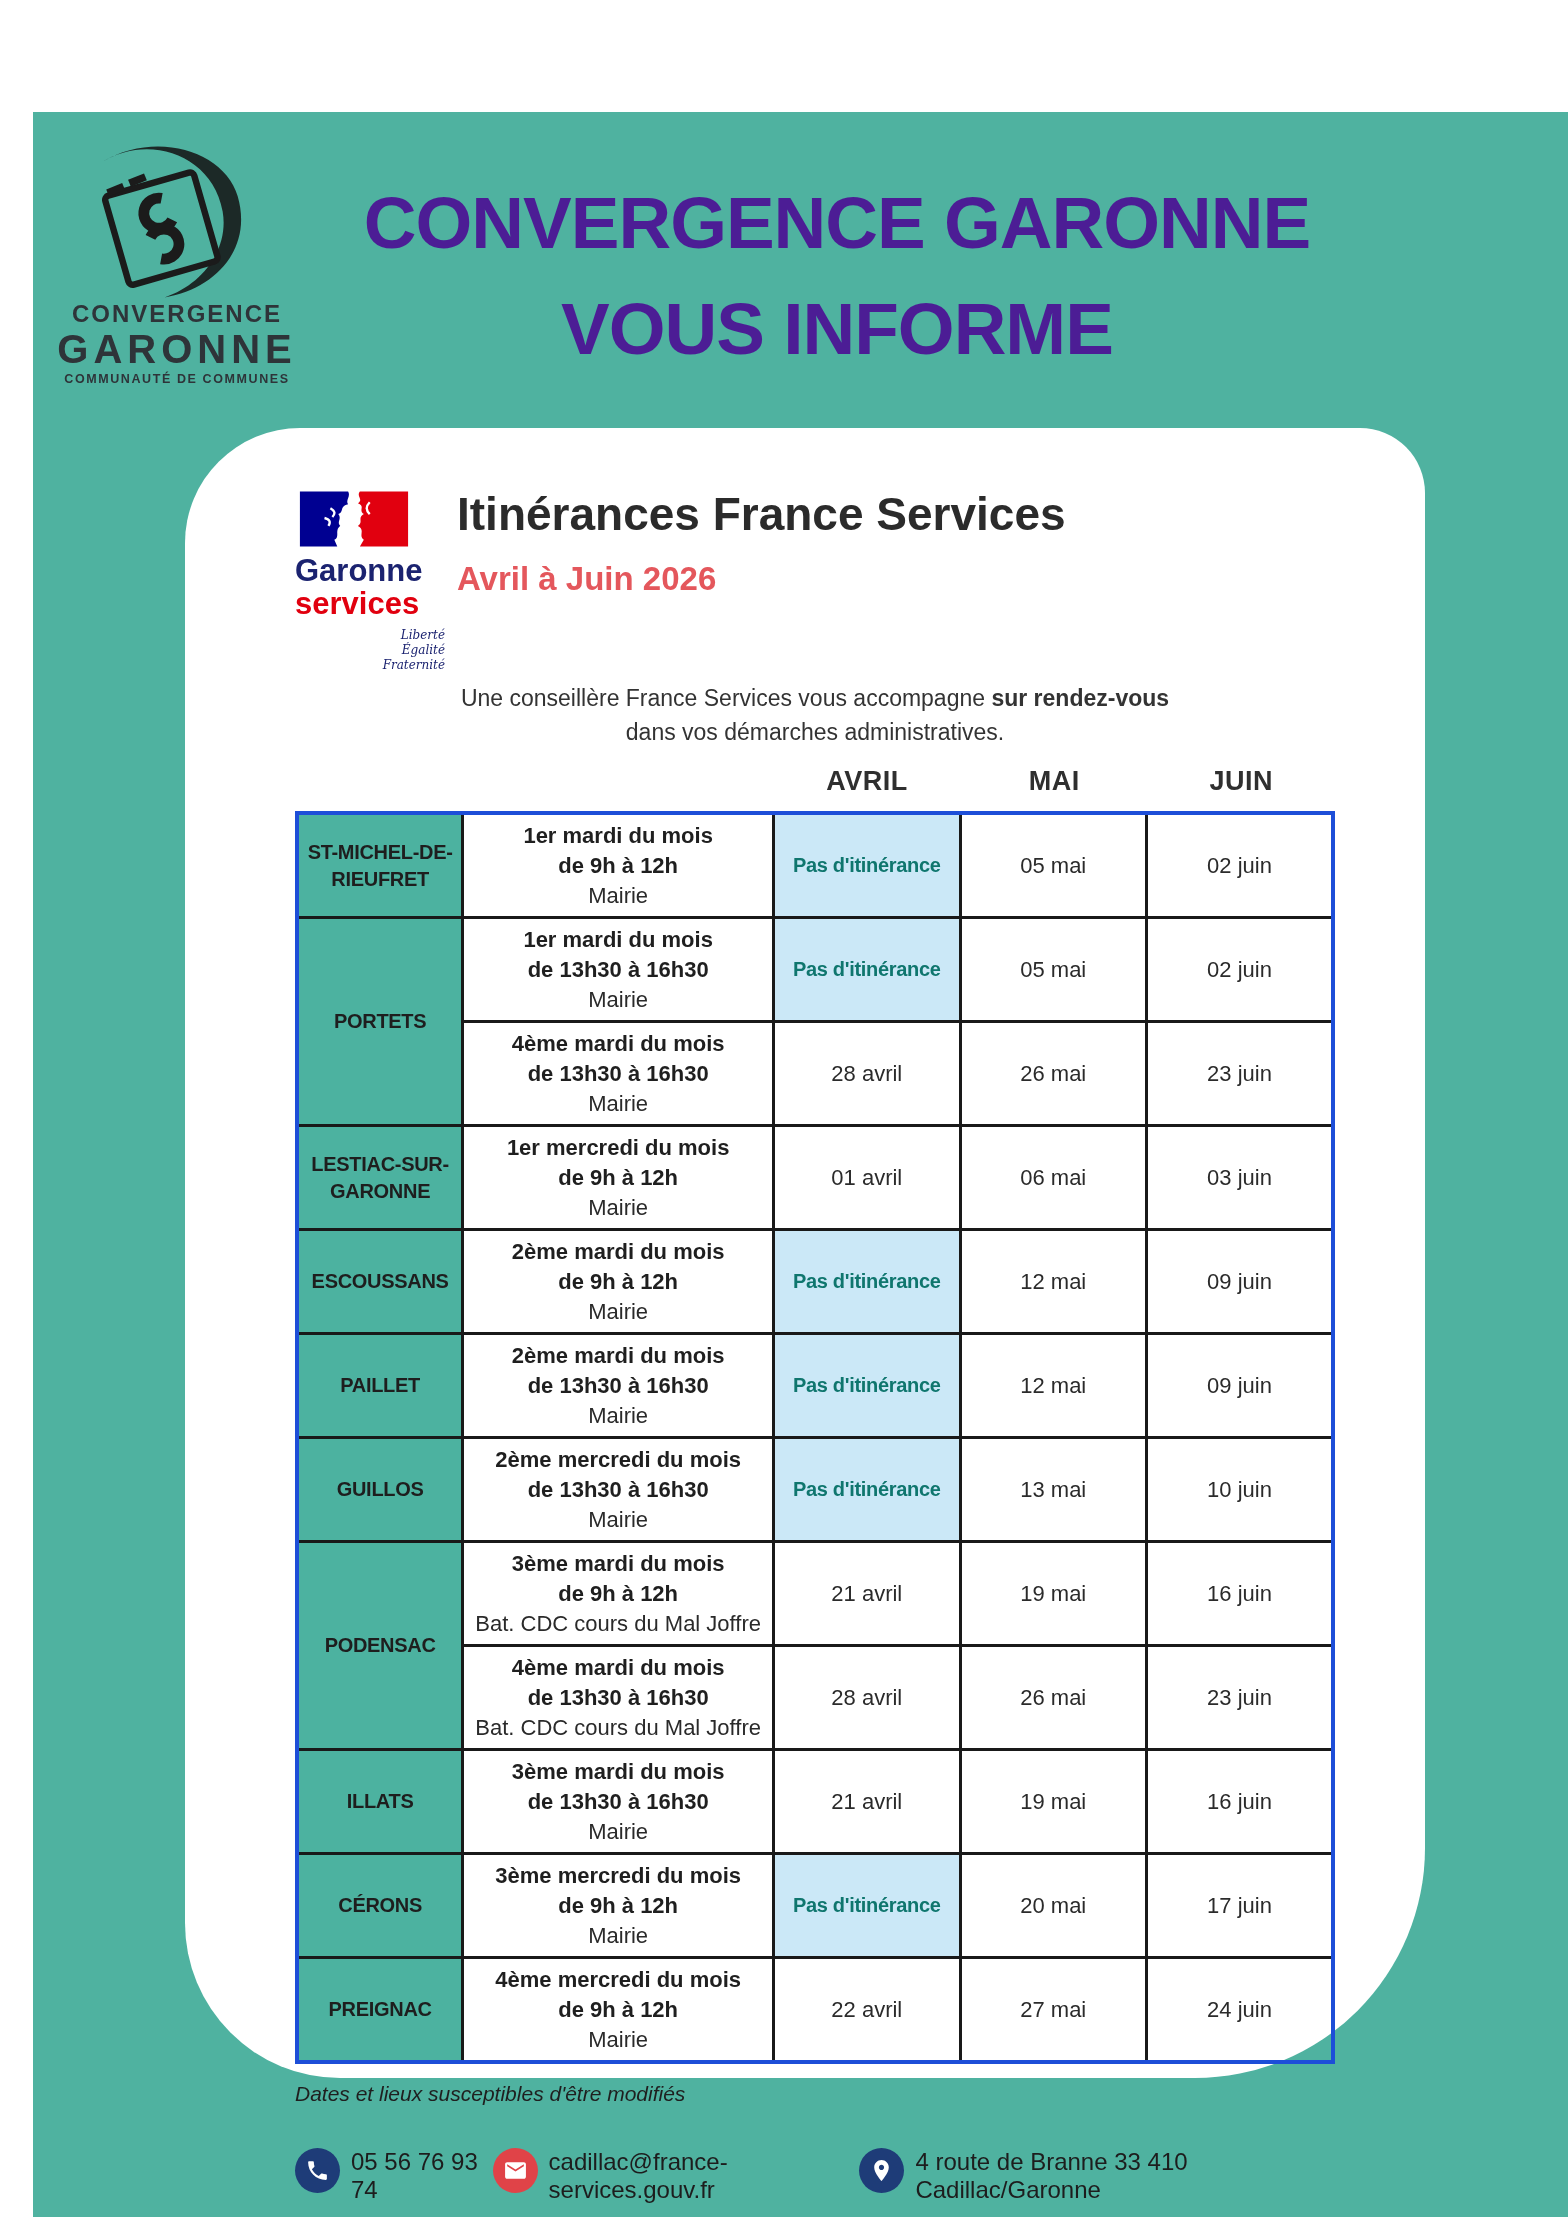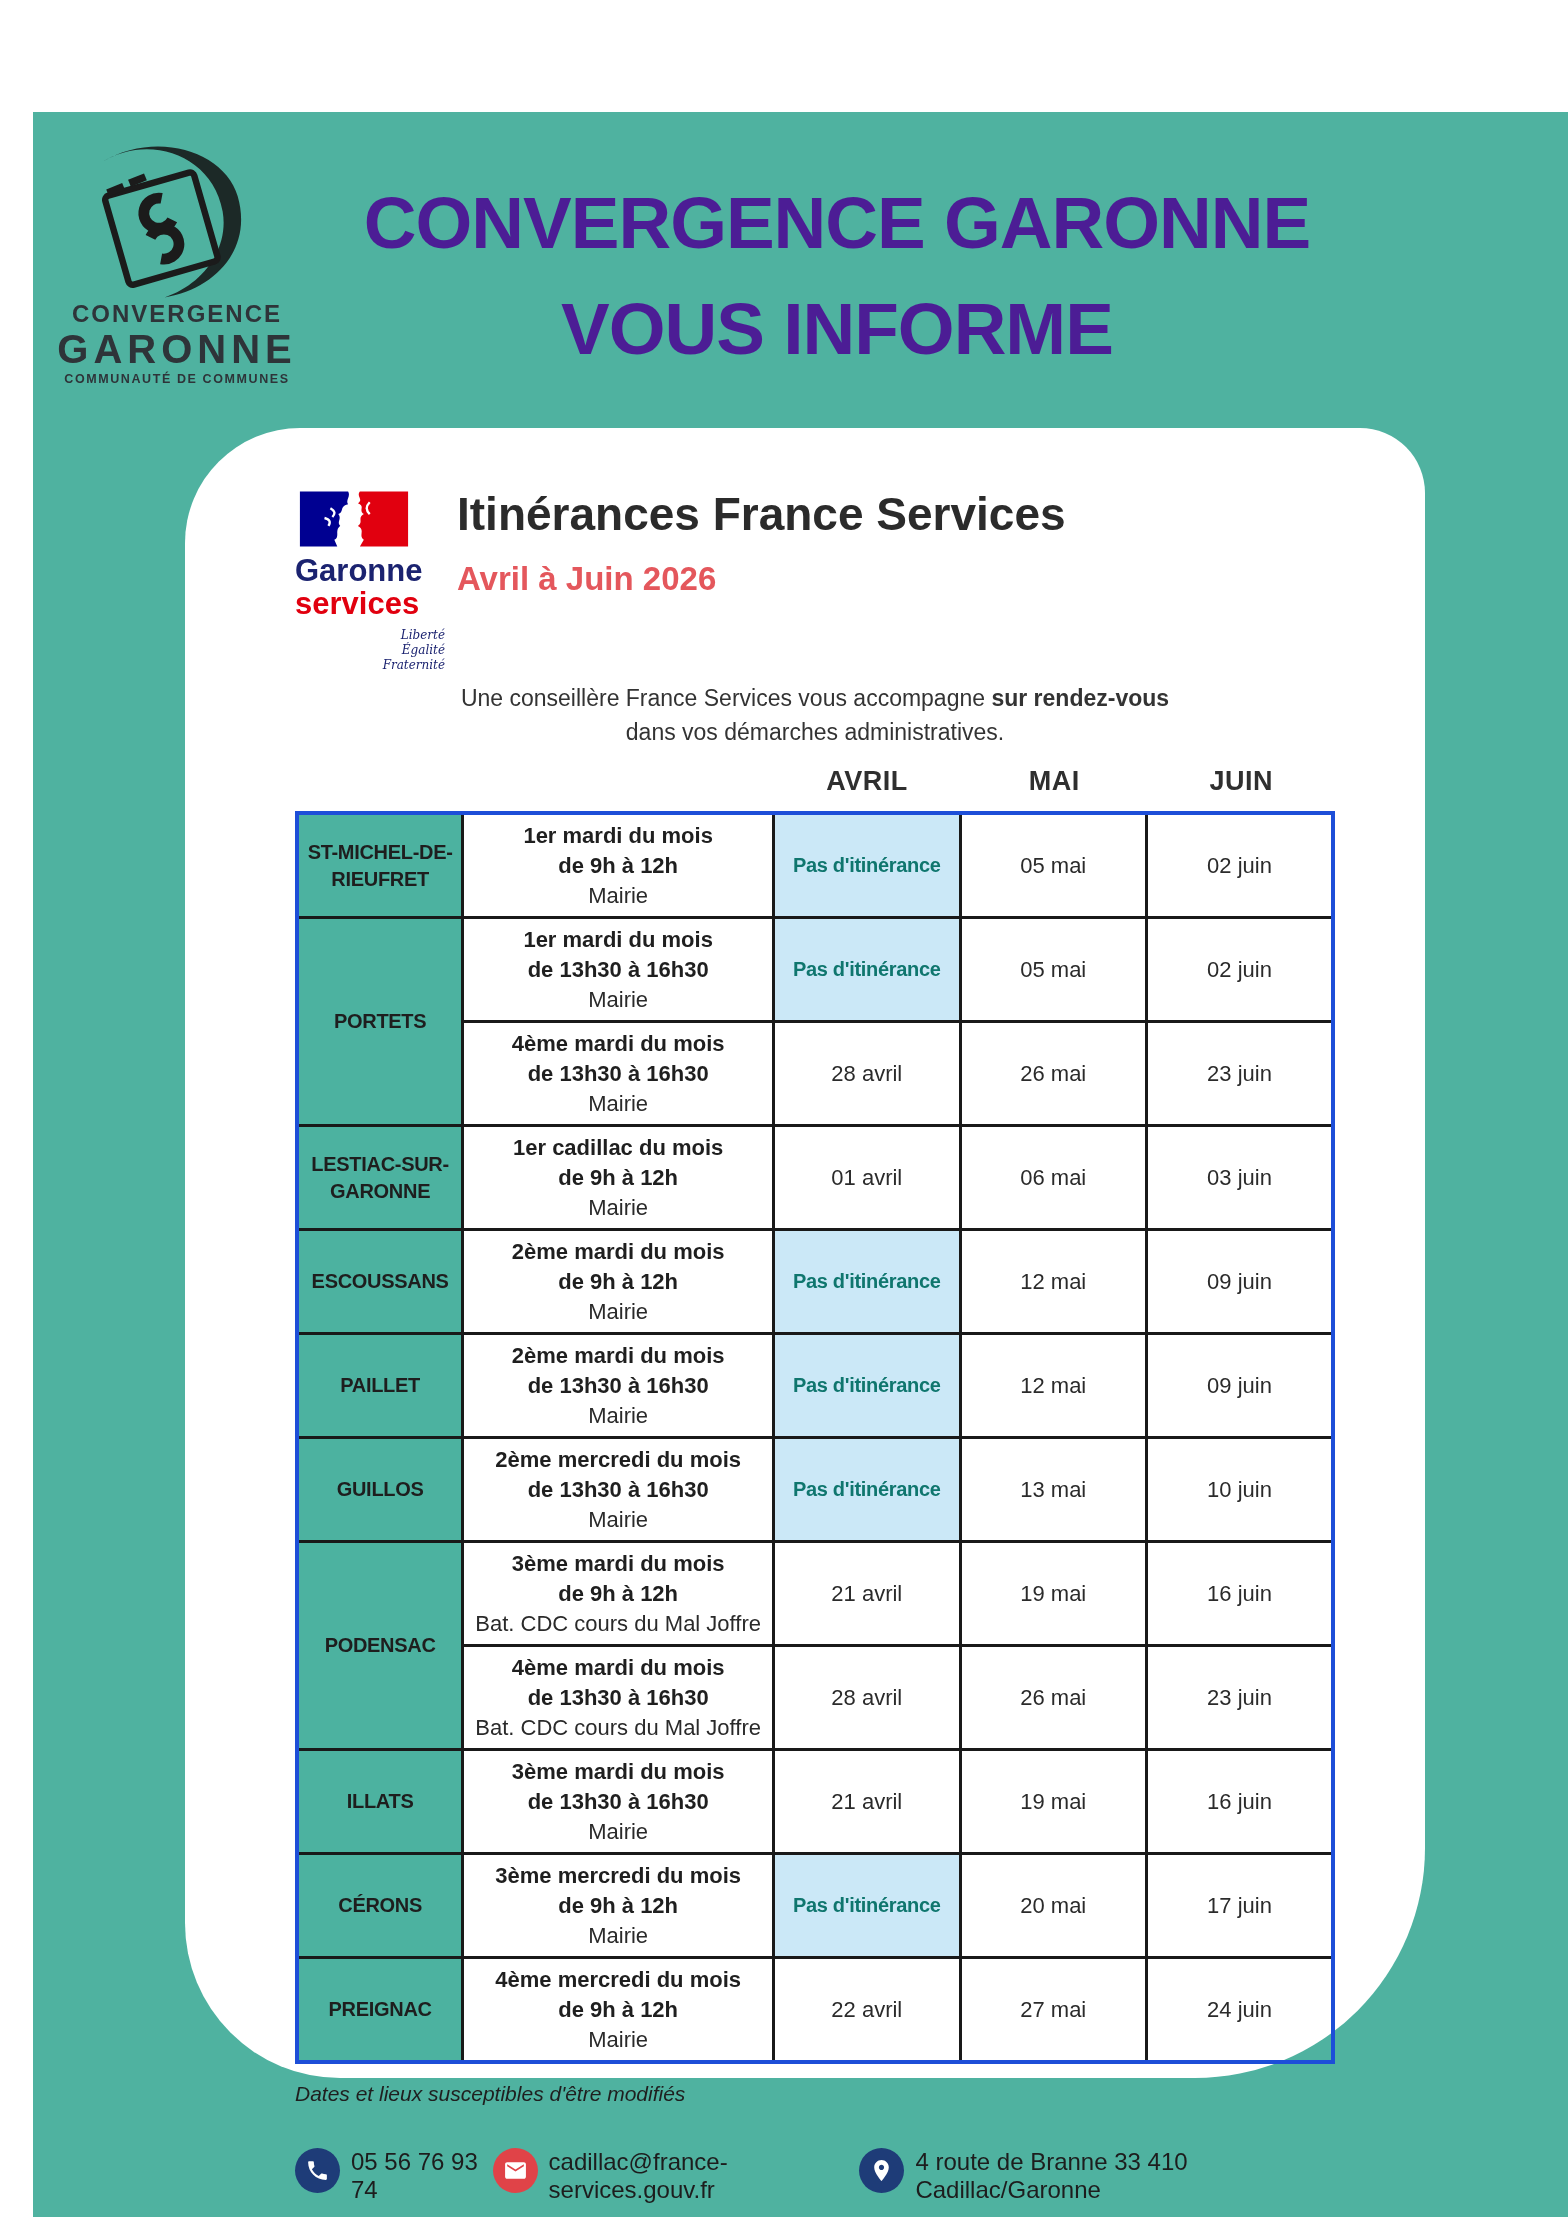--- a/index.html
+++ b/index.html
@@ -166,21 +166,21 @@
               <div class="s-loc">Mairie</div>
             </td>
             <td class="date">28 avril</td>
             <td class="date">26 mai</td>
             <td class="date">23 juin</td>
           </tr>
           <tr>
             <td class="commune" rowspan="1">LESTIAC-SUR-
 GARONNE</td>
             <td class="sched">
-              <div class="s-bold">1er cadillac du mois</div>
+              <div class="s-bold">1er mercredi du mois</div>
               <div class="s-bold">de 9h à 12h</div>
               <div class="s-loc">Mairie</div>
             </td>
             <td class="date">01 avril</td>
             <td class="date">06 mai</td>
             <td class="date">03 juin</td>
           </tr>
           <tr>
             <td class="commune" rowspan="1">ESCOUSSANS</td>
             <td class="sched">

